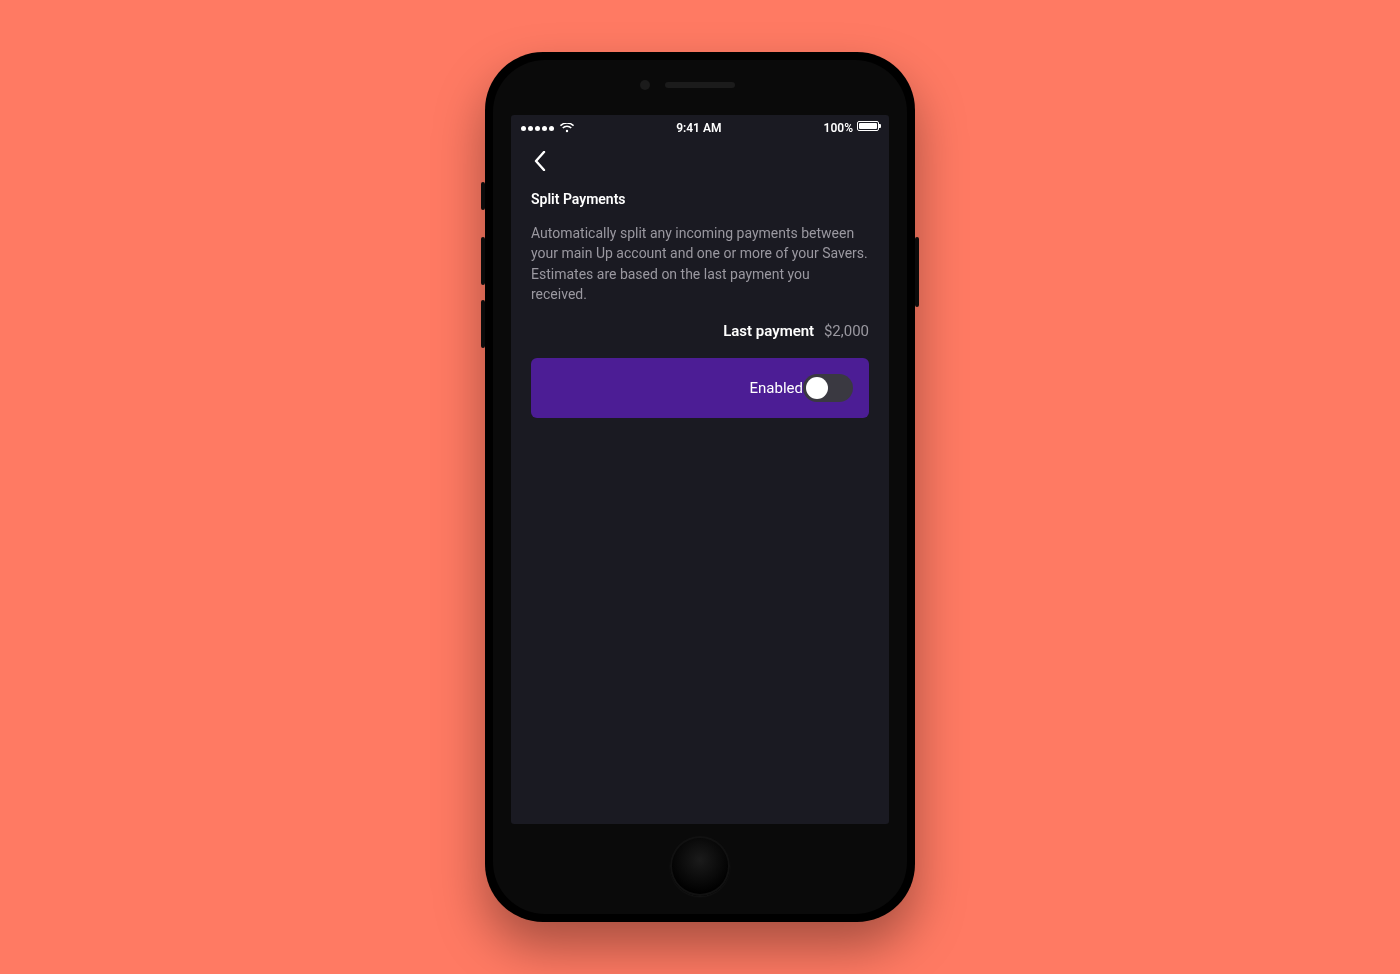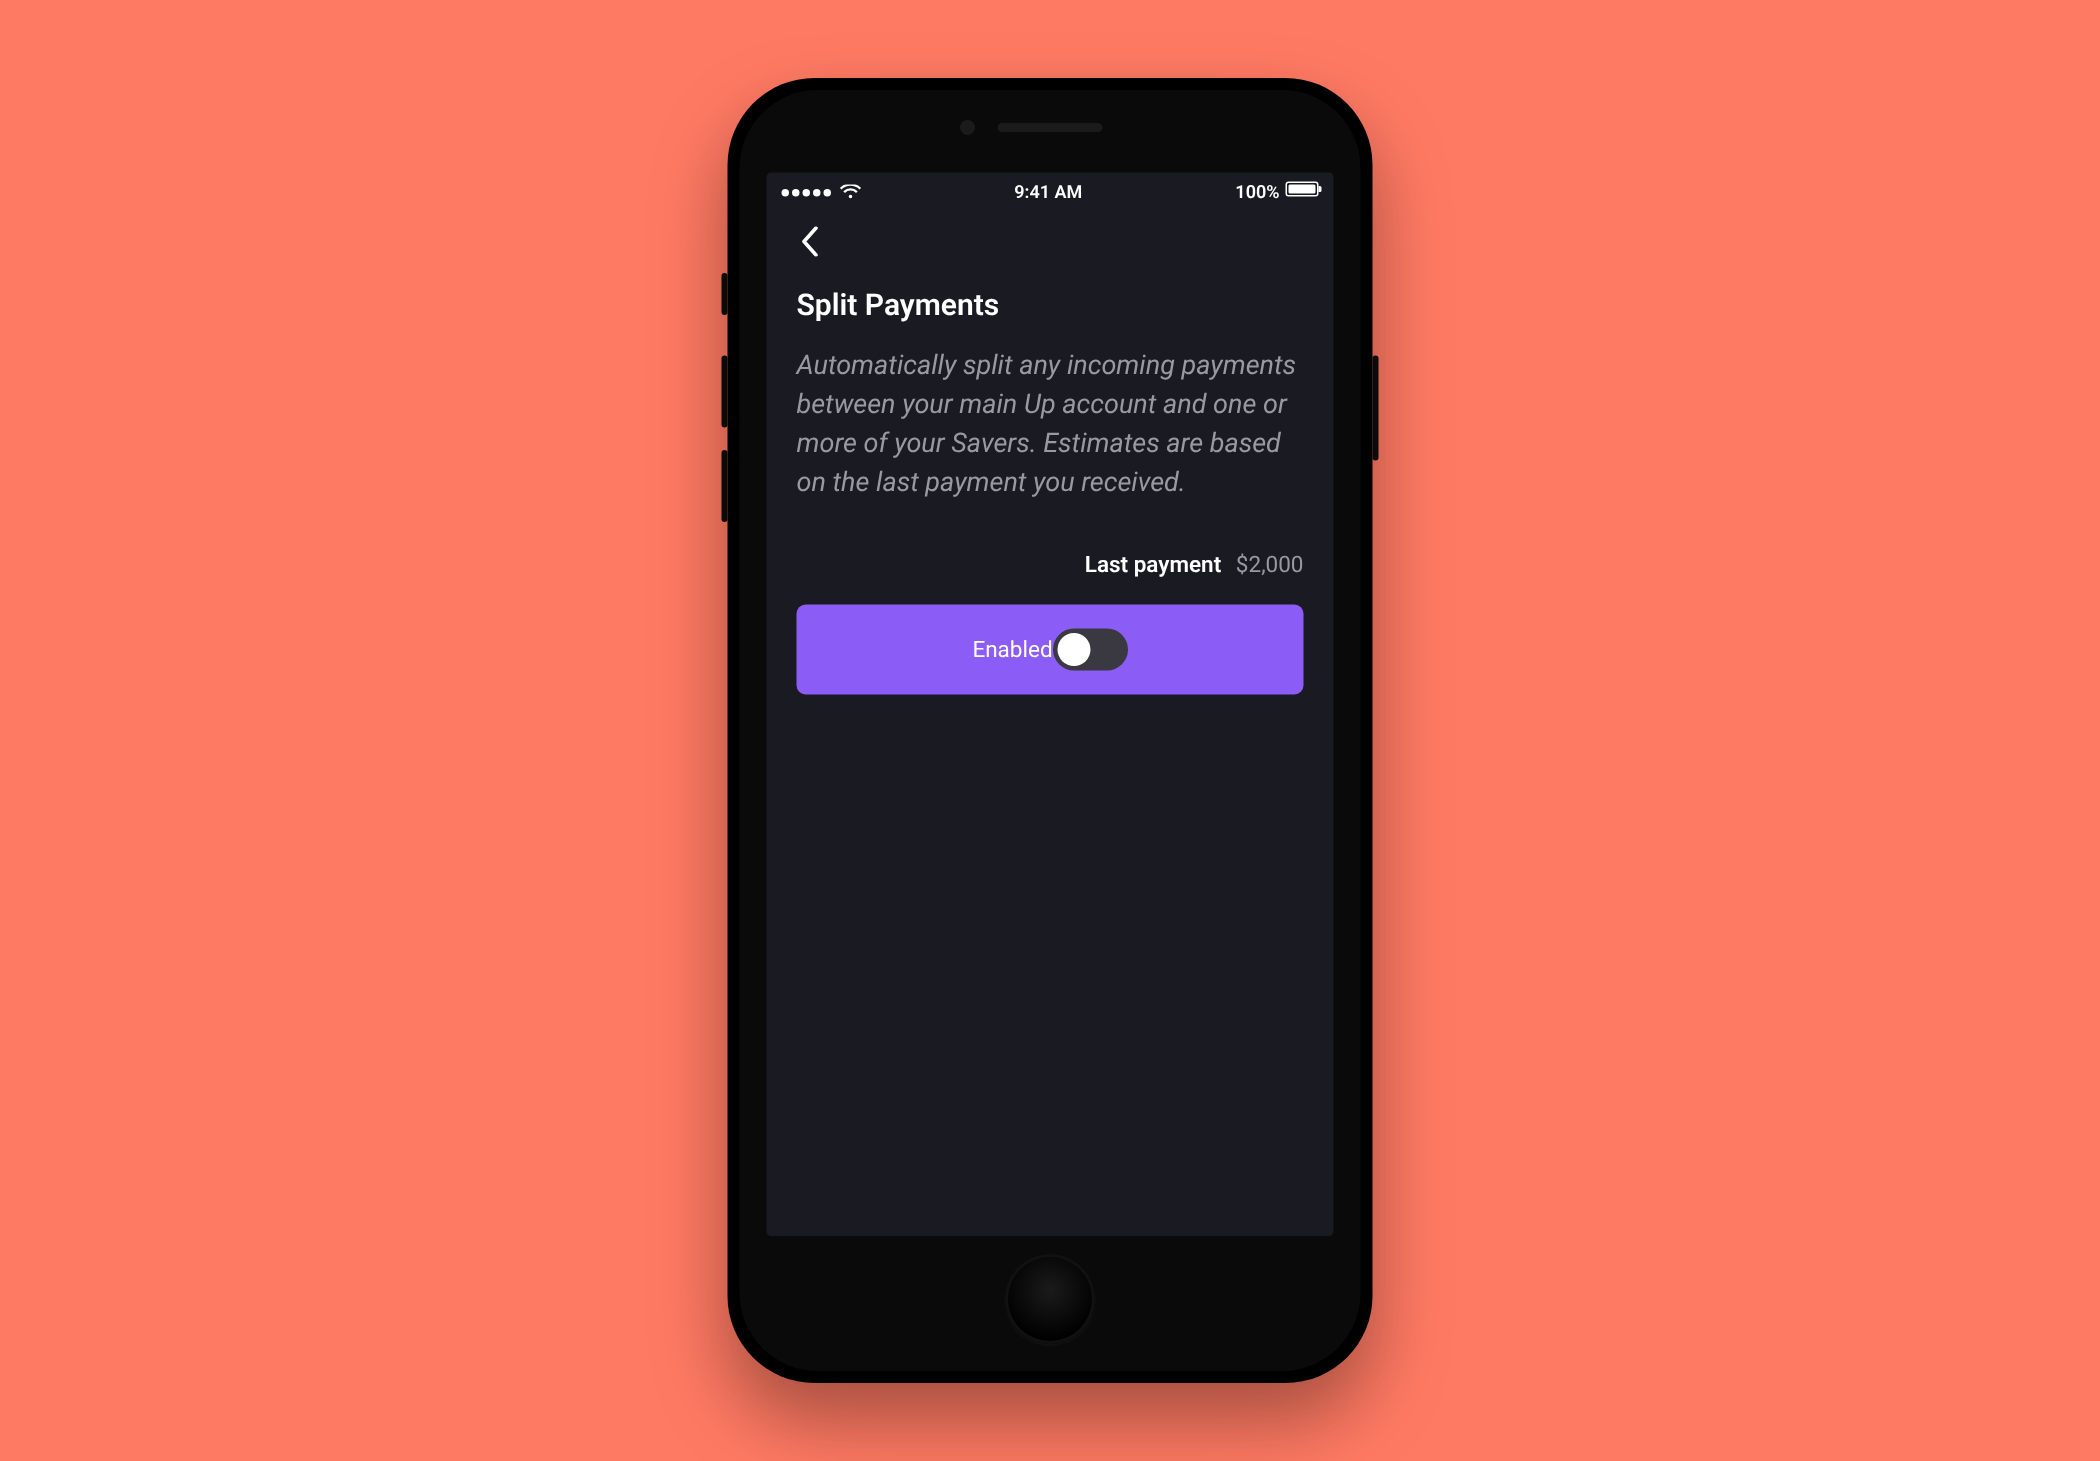--- a/index.html
+++ b/index.html
@@ -125,47 +125,46 @@
   .back-btn {
     width: 30px; height: 30px;
     display: flex; align-items: center; justify-content: center;
     cursor: pointer;
   }
 
   .content {
     padding: 6px 20px 0 20px;
   }
   .title {
-    font-size: 20px;
+    font-size: 14px;
     font-weight: 600;
     color: #fff;
     margin-bottom: 16px;
   }
   .desc {
-    font-size: 18px;
+    font-size: 14px;
     line-height: 1.45;
     color: #9a98a0;
-    margin-bottom: 32px;
-    font-style: italic;
+    margin-bottom: 18px;
   }
   .lp-row {
     font-size: 15px;
     margin-bottom: 18px;
     text-align: right;
   }
   .lp-label { color: #fff; font-weight: 600; }
   .lp-value { color: #9a98a0; margin-left: 6px; }
 
   .card {
-    background: #8b5cf6;
+    background: #4c1d95;
     border-radius: 6px;
     padding: 16px 16px;
     display: flex;
     align-items: center;
-    justify-content: center;
+    justify-content: flex-end;
   }
   .card-label {
     font-size: 15px;
     color: #fff;
   }
   .toggle {
     width: 50px; height: 28px;
     background: #3a3941;
     border-radius: 14px;
     position: relative;

